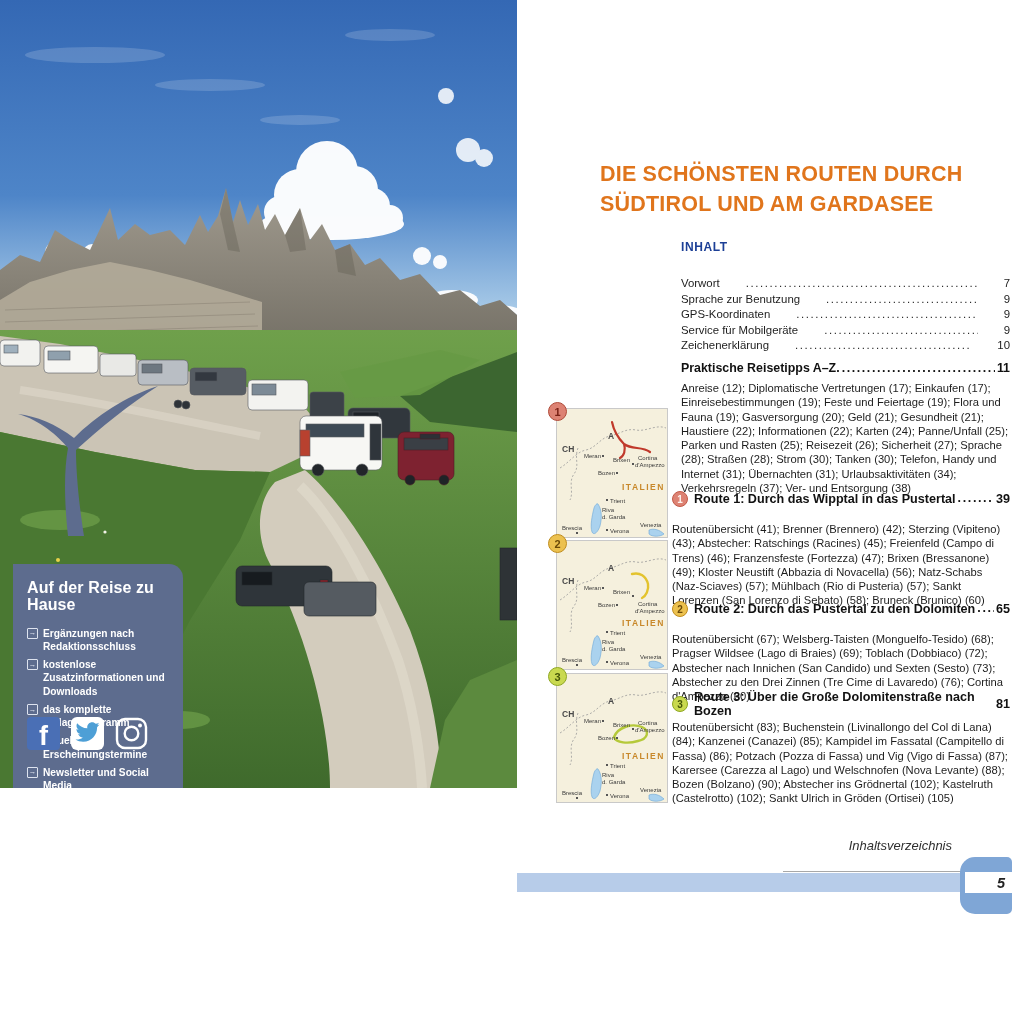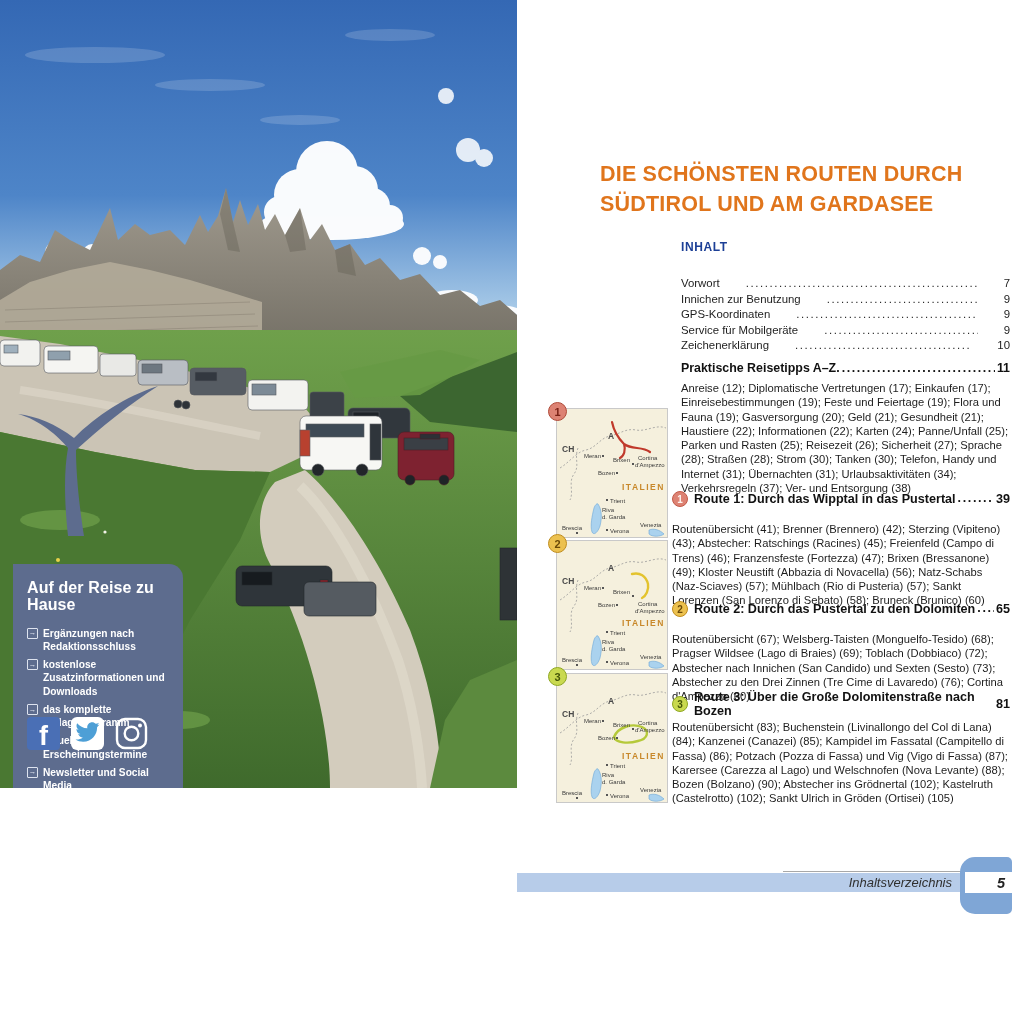--- a/index.html
+++ b/index.html
@@ -58,21 +58,21 @@
   .route-body{position:absolute;left:672px;width:338px;margin-top:12px;}
   #route1-body{top:510px;} #route2-body{top:620px;} #route3-body{top:708px;}
 
   .caption{position:absolute;left:545px;top:824px;width:468px;display:flex;gap:6px;
     font-family:"DejaVu Serif",serif;font-style:italic;font-size:12.2px;color:#222;line-height:1.2;}
   .photo-ic{flex:0 0 auto;width:10px;height:10px;border:1px solid #858585;margin-top:2px;position:relative;background:#fff;}
   .photo-ic::after{content:"";position:absolute;inset:2px;background:#b2b2b2;}
 
   .footer-bar{position:absolute;left:517px;top:873px;width:495px;height:19px;background:#b7cce9;}
   .footer-line{position:absolute;left:783px;top:871px;width:178px;height:1px;background:#a8a8a8;}
-  .footer-label{position:absolute;left:760px;top:875px;width:192px;text-align:right;
+  .footer-label{position:absolute;left:760px;top:838px;width:192px;text-align:right;
     font-style:italic;font-size:13px;color:#2f2f2f;}
   .footer-tab{position:absolute;left:960px;top:857px;width:52px;height:57px;background:#7fa6d6;
     border-radius:15px 5px 5px 15px;}
   .footer-pagebox{position:absolute;left:965px;top:872px;width:47px;height:21px;background:#ffffff;
     display:flex;align-items:center;justify-content:flex-end;padding-right:7px;box-sizing:border-box;
     font-style:italic;font-weight:bold;font-size:14.5px;color:#222;}
 
   
   .mlbl{font-family:"Liberation Sans",sans-serif;font-size:6px;fill:#3a3a3a;}
   .mcountry{font-family:"Liberation Sans",sans-serif;font-size:8.5px;font-weight:bold;fill:#4a4a4a;}
@@ -292,21 +292,21 @@
 
   <div class="inhalt">INHALT</div>
 
   <div class="toc">
     <div class="toc-row">
       <span>Vorwort</span>
         <span class="leader"></span>
         <span class="toc-page">7</span>
     </div>
     <div class="toc-row">
-      <span>Innichen zur Benutzung</span>
+      <span>Sprache zur Benutzung</span>
         <span class="leader"></span>
         <span class="toc-page">9</span>
     </div>
     <div class="toc-row">
       <span>GPS-Koordinaten</span>
         <span class="leader"></span>
         <span class="toc-page">9</span>
     </div>
     <div class="toc-row">
       <span>Service für Mobilgeräte</span>

